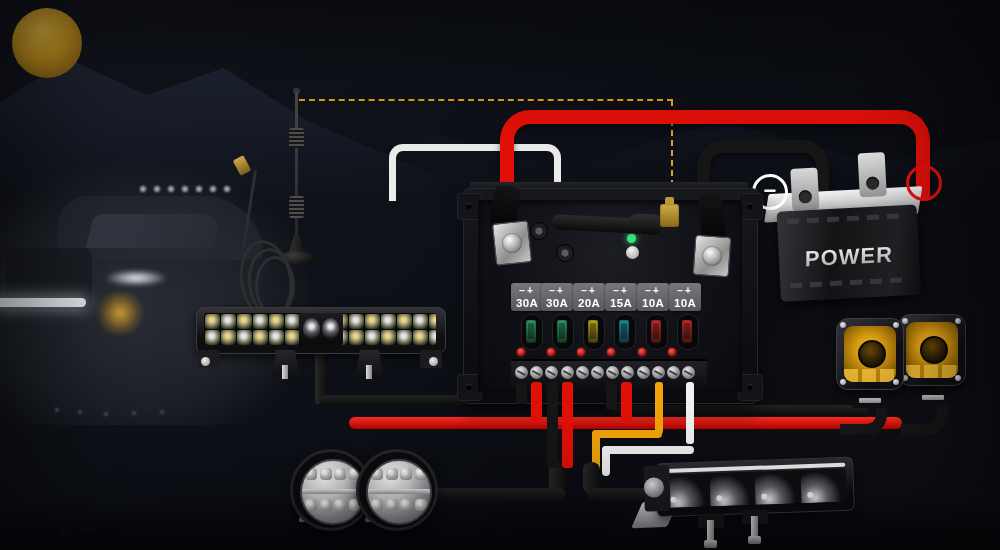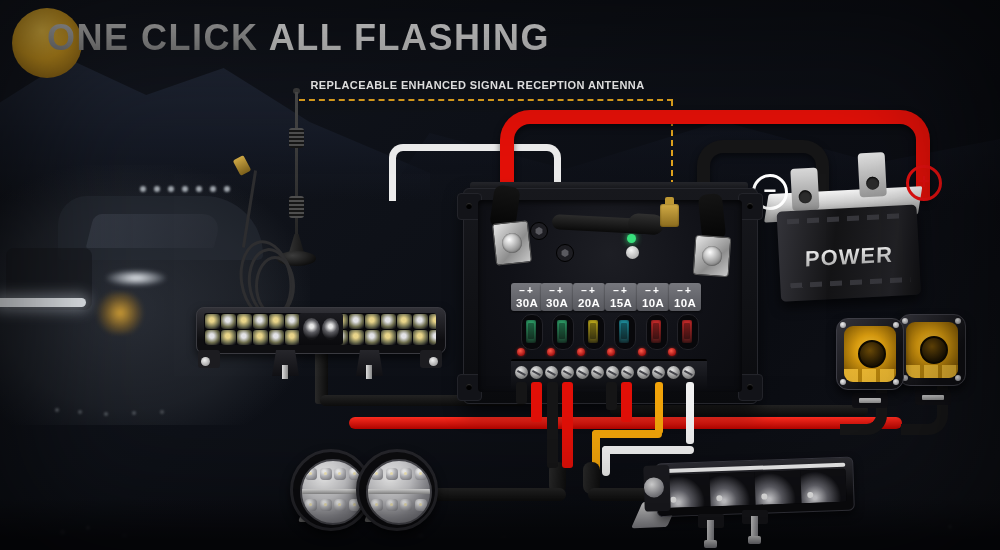--- a/index.html
+++ b/index.html
@@ -213,23 +213,21 @@
       <div class="abs glow-dot" style="left: 122px; top: 534px; width: 5px; height: 5px; opacity: 0.2;"></div>
       <div class="abs glow-dot" style="left: 352px; top: 538px; width: 5px; height: 5px; opacity: 0.18;"></div>
       <div class="abs glow-dot" style="left: 418px; top: 534px; width: 6px; height: 6px; opacity: 0.2;"></div>
       <div class="abs glow-dot" style="left: 468px; top: 539px; width: 5px; height: 5px; opacity: 0.22;"></div>
       <div class="abs glow-dot" style="left: 502px; top: 536px; width: 4px; height: 4px; opacity: 0.18;"></div>
       <div class="abs glow-dot" style="left: 948px; top: 525px; width: 4px; height: 4px; opacity: 0.15;"></div>
     </div>
   <div class="abs ground"></div>
 
   <div class="abs gold-circle"></div>
-  <h1><span class="t1">ONE CLICK </span><span class="t2">ALL FLASHING</span></h1>
-
-  <div class="abs callout-label">REPLACEABLE ENHANCED SIGNAL RECEPTION ANTENNA</div>
+
   <div class="abs dash-h"></div>
   <div class="abs dash-v"></div>
 
   <div class="abs mast-tip"></div>
   <div class="abs mast"></div>
   <div class="abs coil" style="top:128px;height:20px;"></div>
   <div class="abs coil" style="top:196px;height:22px;"></div>
   <div class="abs ant-cone"></div>
   <div class="abs ant-dome"></div>
   <div class="abs loop" style="left:240px;top:240px;width:46px;height:74px;transform:rotate(-9deg);"></div>

